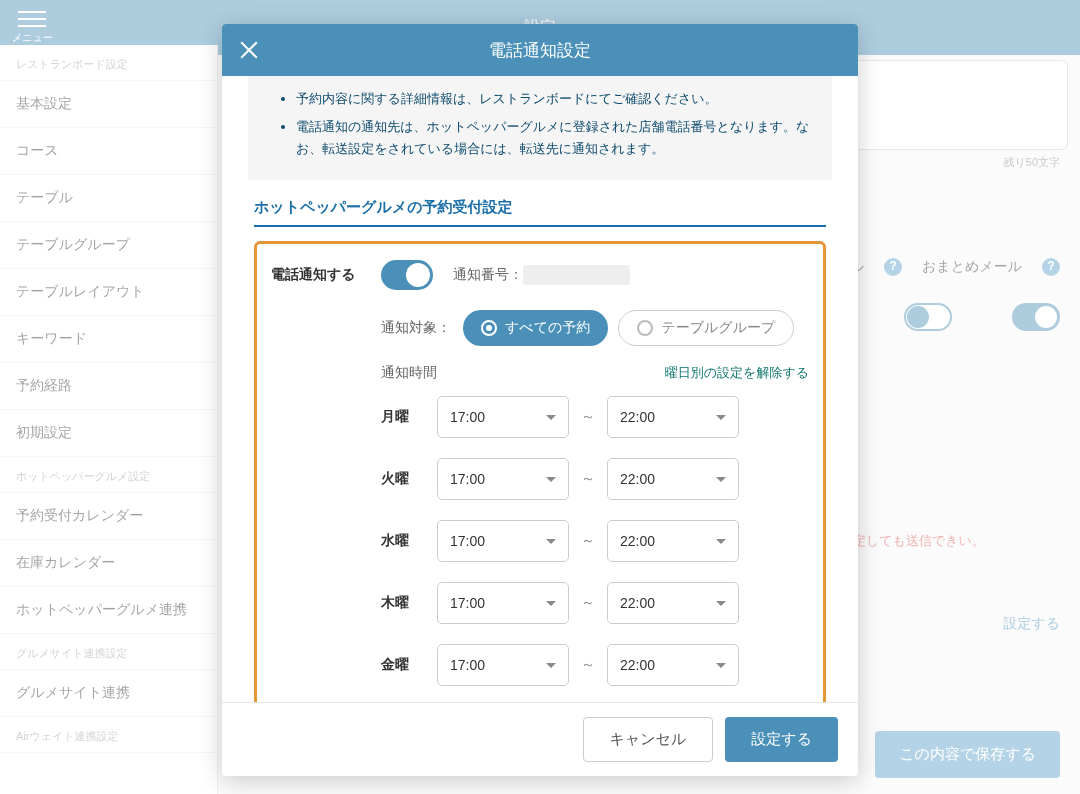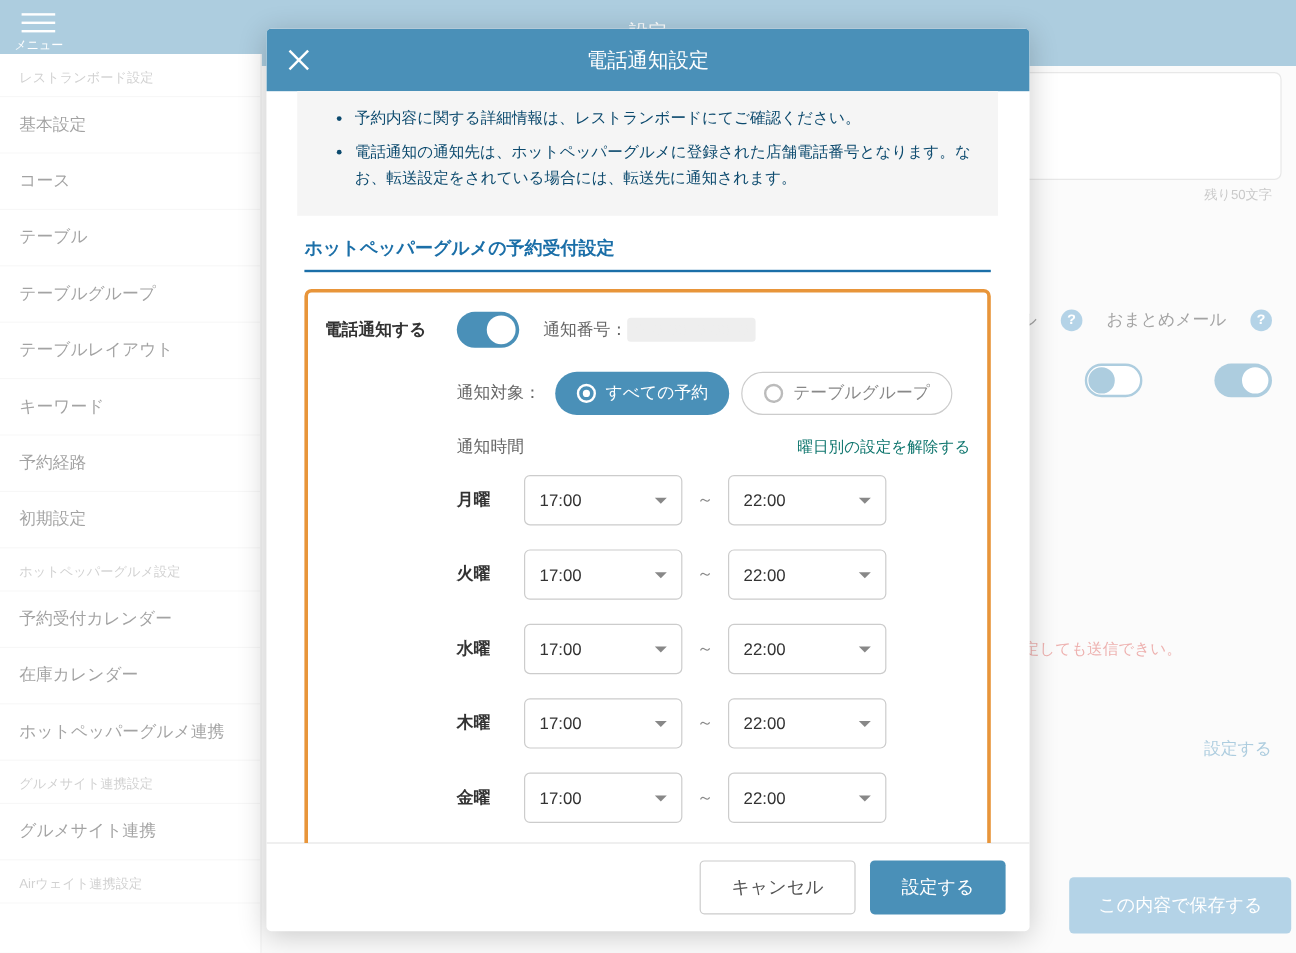--- a/index.html
+++ b/index.html
@@ -55,21 +55,21 @@
     .toggle-knob {
       width: 22px; height: 22px; border-radius: 50%; position: absolute; top: 1px;
     }
     .toggle.off .toggle-knob { left: 1px; background: #4a90b8; }
     .toggle.on .toggle-knob { right: 3px; top: 3px; background: #fff; }
     .bg-warning {
       position: absolute; top: 532px; right: 20px; width: 220px; font-size: 13px; color: #d9534f;
     }
     .bg-link { position: absolute; top: 615px; right: 20px; color: #4a90b8; font-size: 14px; cursor: pointer; }
     .bg-footer-btn {
-      position: absolute; bottom: 16px; right: 4px; padding: 14px 24px;
+      position: absolute; bottom: 16px; right: 20px; padding: 14px 24px;
       background: #5a9ec9; color: #fff; border: none; border-radius: 4px; font-size: 15px;
     }
 
     
     .overlay {
       position: absolute; inset: 0; background: rgba(255,255,255,0.55);
       display: flex; justify-content: center; padding-top: 24px;
     }
     .modal {
       width: 636px; height: 752px; background: #fff; border-radius: 4px;

